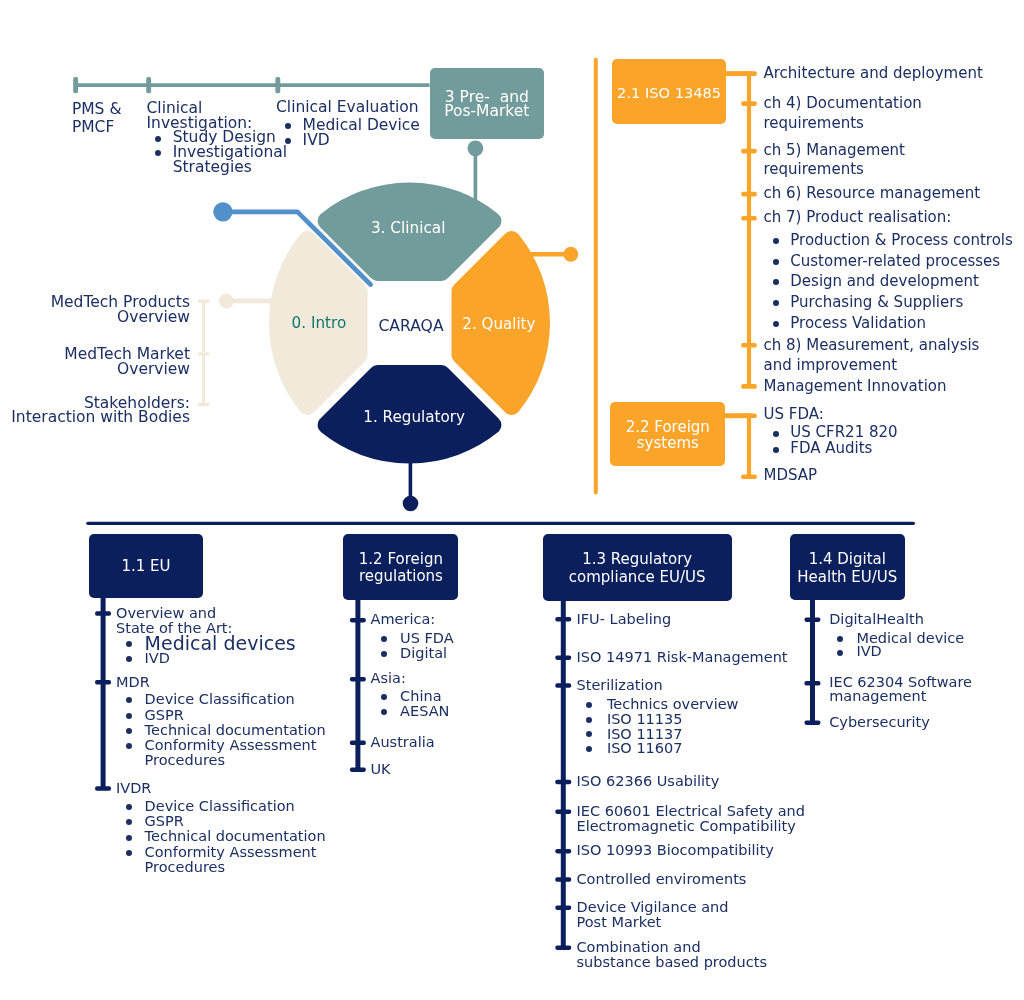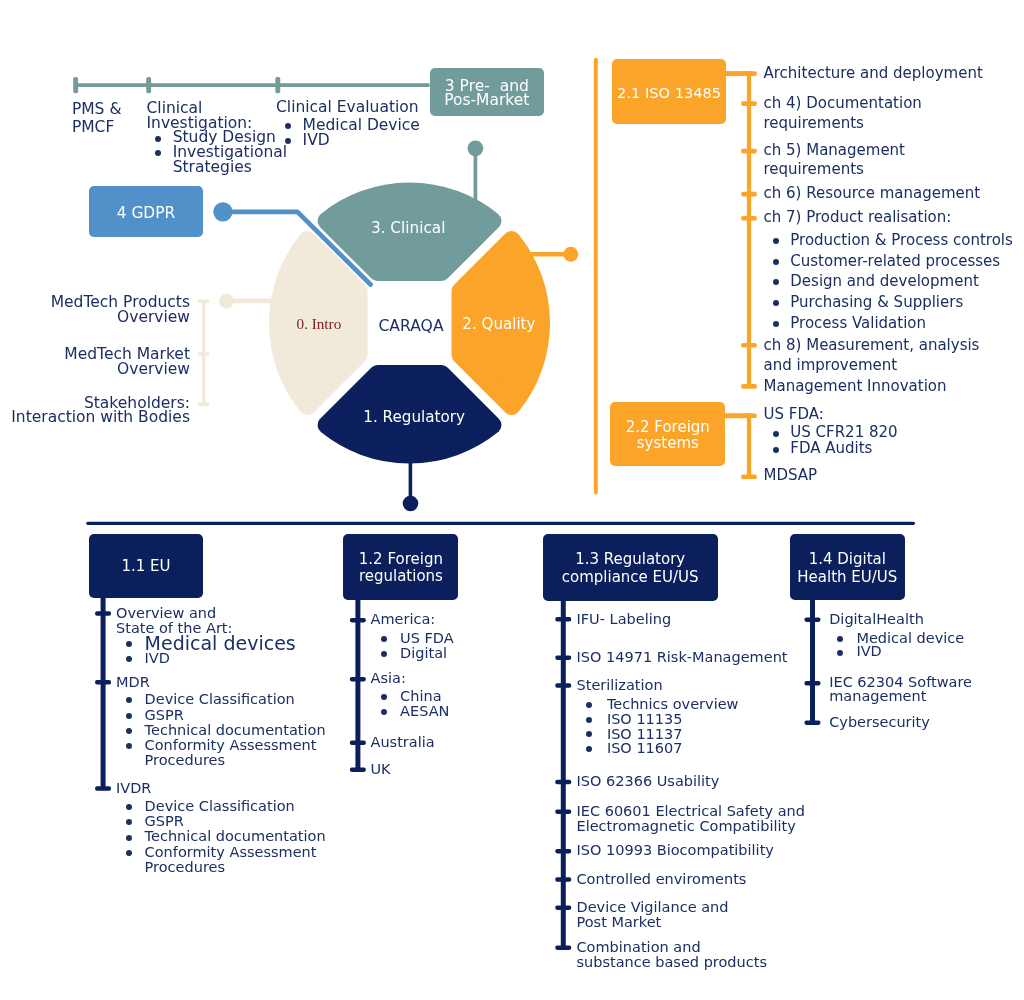--- a/index.html
+++ b/index.html
@@ -75,47 +75,46 @@
 <rect x="555.3" y="809.4" width="15.9" height="4.5" rx="1.8" fill="#0a1f5c"></rect>
 <rect x="555.3" y="848.9" width="15.9" height="4.5" rx="1.8" fill="#0a1f5c"></rect>
 <rect x="555.3" y="877.2" width="15.9" height="4.5" rx="1.8" fill="#0a1f5c"></rect>
 <rect x="555.3" y="905.4" width="15.9" height="4.5" rx="1.8" fill="#0a1f5c"></rect>
 <rect x="555.3" y="945.4" width="15.9" height="4.5" rx="1.8" fill="#0a1f5c"></rect>
 <line x1="812.5" y1="597.5" x2="812.5" y2="722.6" stroke="#0a1f5c" stroke-width="5.0"></line>
 <rect x="804.5" y="617.4" width="15.9" height="4.5" rx="1.8" fill="#0a1f5c"></rect>
 <rect x="804.5" y="681.0" width="15.9" height="4.5" rx="1.8" fill="#0a1f5c"></rect>
 <rect x="804.5" y="720.4" width="15.9" height="4.5" rx="1.8" fill="#0a1f5c"></rect>
 </svg>
-<div class="nbox" style="left:429.6px;top:68.3px;width:114.4px;height:48px;background:#729b9b;color:#ffffff;font-size:15.5px;line-height:14.3px;border-radius:5px;padding-top:1.2px;box-sizing:border-box;"><span>3 Pre-  and
+<div class="nbox" style="left:429.6px;top:68.3px;width:114.4px;height:71px;background:#729b9b;color:#ffffff;font-size:15.5px;line-height:14.3px;border-radius:5px;padding-top:1.2px;box-sizing:border-box;"><span>3 Pre-  and
 Pos-Market</span></div>
 <div class="tb" style="left:71.90px;top:99.64px;font-size:15.5px;line-height:18.2px;white-space:pre;">PMS &amp;
 PMCF</div>
 <div class="tb" style="left:146.50px;top:101.39px;font-size:15.5px;line-height:14.7px;white-space:pre;">Clinical
 Investigation:</div>
 <div class="bdot" style="left:155.30px;top:135.57px;width:6.0px;height:6.0px;background:#1c2f63;"></div>
 <div class="tb" style="left:172.70px;top:130.49px;font-size:15.5px;line-height:14.9px;white-space:pre;">Study Design</div>
 <div class="bdot" style="left:155.30px;top:150.47px;width:6.0px;height:6.0px;background:#1c2f63;"></div>
 <div class="tb" style="left:172.70px;top:145.39px;font-size:15.5px;line-height:14.9px;white-space:pre;">Investigational
 Strategies</div>
 <div class="tb" style="left:276.00px;top:99.59px;font-size:15.5px;line-height:14.7px;white-space:pre;">Clinical Evaluation</div>
 <div class="bdot" style="left:284.90px;top:123.07px;width:6.0px;height:6.0px;background:#1c2f63;"></div>
 <div class="tb" style="left:302.60px;top:118.19px;font-size:15.5px;line-height:14.5px;white-space:pre;">Medical Device</div>
 <div class="bdot" style="left:284.90px;top:137.57px;width:6.0px;height:6.0px;background:#1c2f63;"></div>
 <div class="tb" style="left:302.60px;top:132.69px;font-size:15.5px;line-height:14.5px;white-space:pre;">IVD</div>
-<div class="nbox" style="left:88.6px;top:186.2px;width:114.7px;height:50.5px;background:#5190c8;color:#ffffff;font-size:15.4px;line-height:18.0px;border-radius:5px;padding-top:3.0px;box-sizing:border-box;"><span>4 GDPR</span></div>
 <div class="tb" style="left:190.00px;top:294.94px;font-size:15.5px;line-height:14.6px;white-space:pre;text-align:right;transform:translateX(-100%);">MedTech Products
 Overview</div>
 <div class="tb" style="left:190.00px;top:347.24px;font-size:15.5px;line-height:14.6px;white-space:pre;text-align:right;transform:translateX(-100%);">MedTech Market
 Overview</div>
 <div class="tb" style="left:190.00px;top:395.84px;font-size:15.5px;line-height:14.6px;white-space:pre;text-align:right;transform:translateX(-100%);">Stakeholders:
 Interaction with Bodies</div>
 <div class="pl" style="left:408.2px;top:219.50px;font-size:15.3px;line-height:17.81px;color:#ffffff;">3. Clinical</div>
 <div class="pl" style="left:498.9px;top:315.59px;font-size:15.1px;line-height:17.58px;color:#ffffff;">2. Quality</div>
 <div class="pl" style="left:414.2px;top:409.49px;font-size:15.2px;line-height:17.69px;color:#ffffff;">1. Regulatory</div>
-<div class="pl" style="left:318.9px;top:314.79px;font-size:15.2px;line-height:17.69px;color:#7f1d1d;font-family:Liberation Serif, serif;">0. Intro</div>
+<div class="pl" style="left:318.9px;top:314.79px;font-size:15.2px;line-height:17.69px;color:#0f766e;">0. Intro</div>
 <div class="pl" style="left:411.0px;top:316.92px;font-size:15.6px;line-height:18.16px;color:#1c2f63;">CARAQA</div>
 <div class="nbox" style="left:612px;top:59.1px;width:114.2px;height:64.7px;background:#faa42a;color:#ffffff;font-size:14.6px;line-height:18.0px;border-radius:5px;padding-top:3.0px;box-sizing:border-box;"><span>2.1 ISO 13485</span></div>
 <div class="nbox" style="left:610.3px;top:402.3px;width:115.0px;height:63.5px;background:#faa42a;color:#ffffff;font-size:15.0px;line-height:16.0px;border-radius:5px;padding-top:1.0px;box-sizing:border-box;"><span>2.2 Foreign
 systems</span></div>
 <div class="tb" style="left:763.50px;top:62.86px;font-size:15.0px;line-height:20.5px;white-space:pre;">Architecture and deployment</div>
 <div class="tb" style="left:763.50px;top:92.86px;font-size:15.0px;line-height:20.5px;white-space:pre;">ch 4) Documentation
 requirements</div>
 <div class="tb" style="left:763.50px;top:140.66px;font-size:15.0px;line-height:19.7px;white-space:pre;">ch 5) Management
 requirements</div>
 <div class="tb" style="left:763.50px;top:183.36px;font-size:15.0px;line-height:20.5px;white-space:pre;">ch 6) Resource management</div>
@@ -173,21 +172,21 @@
 <div class="tb" style="left:400.10px;top:630.83px;font-size:14.5px;line-height:14.9px;white-space:pre;">US FDA</div>
 <div class="bdot" style="left:381.30px;top:650.78px;width:6.0px;height:6.0px;background:#1c2f63;"></div>
 <div class="tb" style="left:400.10px;top:645.73px;font-size:14.5px;line-height:14.9px;white-space:pre;">Digital</div>
 <div class="tb" style="left:370.50px;top:671.38px;font-size:14.5px;line-height:15.2px;white-space:pre;">Asia:</div>
 <div class="bdot" style="left:381.30px;top:693.78px;width:6.0px;height:6.0px;background:#1c2f63;"></div>
 <div class="tb" style="left:400.10px;top:688.63px;font-size:14.5px;line-height:15.1px;white-space:pre;">China</div>
 <div class="bdot" style="left:381.30px;top:708.88px;width:6.0px;height:6.0px;background:#1c2f63;"></div>
 <div class="tb" style="left:400.10px;top:703.73px;font-size:14.5px;line-height:15.1px;white-space:pre;">AESAN</div>
 <div class="tb" style="left:370.50px;top:735.18px;font-size:14.5px;line-height:15.2px;white-space:pre;">Australia</div>
 <div class="tb" style="left:370.50px;top:761.98px;font-size:14.5px;line-height:15.2px;white-space:pre;">UK</div>
-<div class="nbox" style="left:542.7px;top:534.0px;width:175px;height:66.5px;background:#0a1f5c;color:#ffffff;font-size:15.0px;line-height:17.6px;border-radius:5px;padding-top:3.0px;box-sizing:border-box;"><span>1.3 Regulatory
+<div class="nbox" style="left:542.7px;top:534.0px;width:189px;height:66.5px;background:#0a1f5c;color:#ffffff;font-size:15.0px;line-height:17.6px;border-radius:5px;padding-top:3.0px;box-sizing:border-box;"><span>1.3 Regulatory
 compliance EU/US</span></div>
 <div class="tb" style="left:576.50px;top:611.68px;font-size:14.5px;line-height:15.2px;white-space:pre;">IFU- Labeling</div>
 <div class="tb" style="left:576.50px;top:649.88px;font-size:14.5px;line-height:15.2px;white-space:pre;">ISO 14971 Risk-Management</div>
 <div class="tb" style="left:576.50px;top:677.78px;font-size:14.5px;line-height:15.2px;white-space:pre;">Sterilization</div>
 <div class="bdot" style="left:585.60px;top:702.08px;width:6.0px;height:6.0px;background:#1c2f63;"></div>
 <div class="tb" style="left:606.90px;top:697.13px;font-size:14.5px;line-height:14.7px;white-space:pre;">Technics overview</div>
 <div class="bdot" style="left:585.60px;top:716.78px;width:6.0px;height:6.0px;background:#1c2f63;"></div>
 <div class="tb" style="left:606.90px;top:711.83px;font-size:14.5px;line-height:14.7px;white-space:pre;">ISO 11135</div>
 <div class="bdot" style="left:585.60px;top:731.48px;width:6.0px;height:6.0px;background:#1c2f63;"></div>
 <div class="tb" style="left:606.90px;top:726.53px;font-size:14.5px;line-height:14.7px;white-space:pre;">ISO 11137</div>

